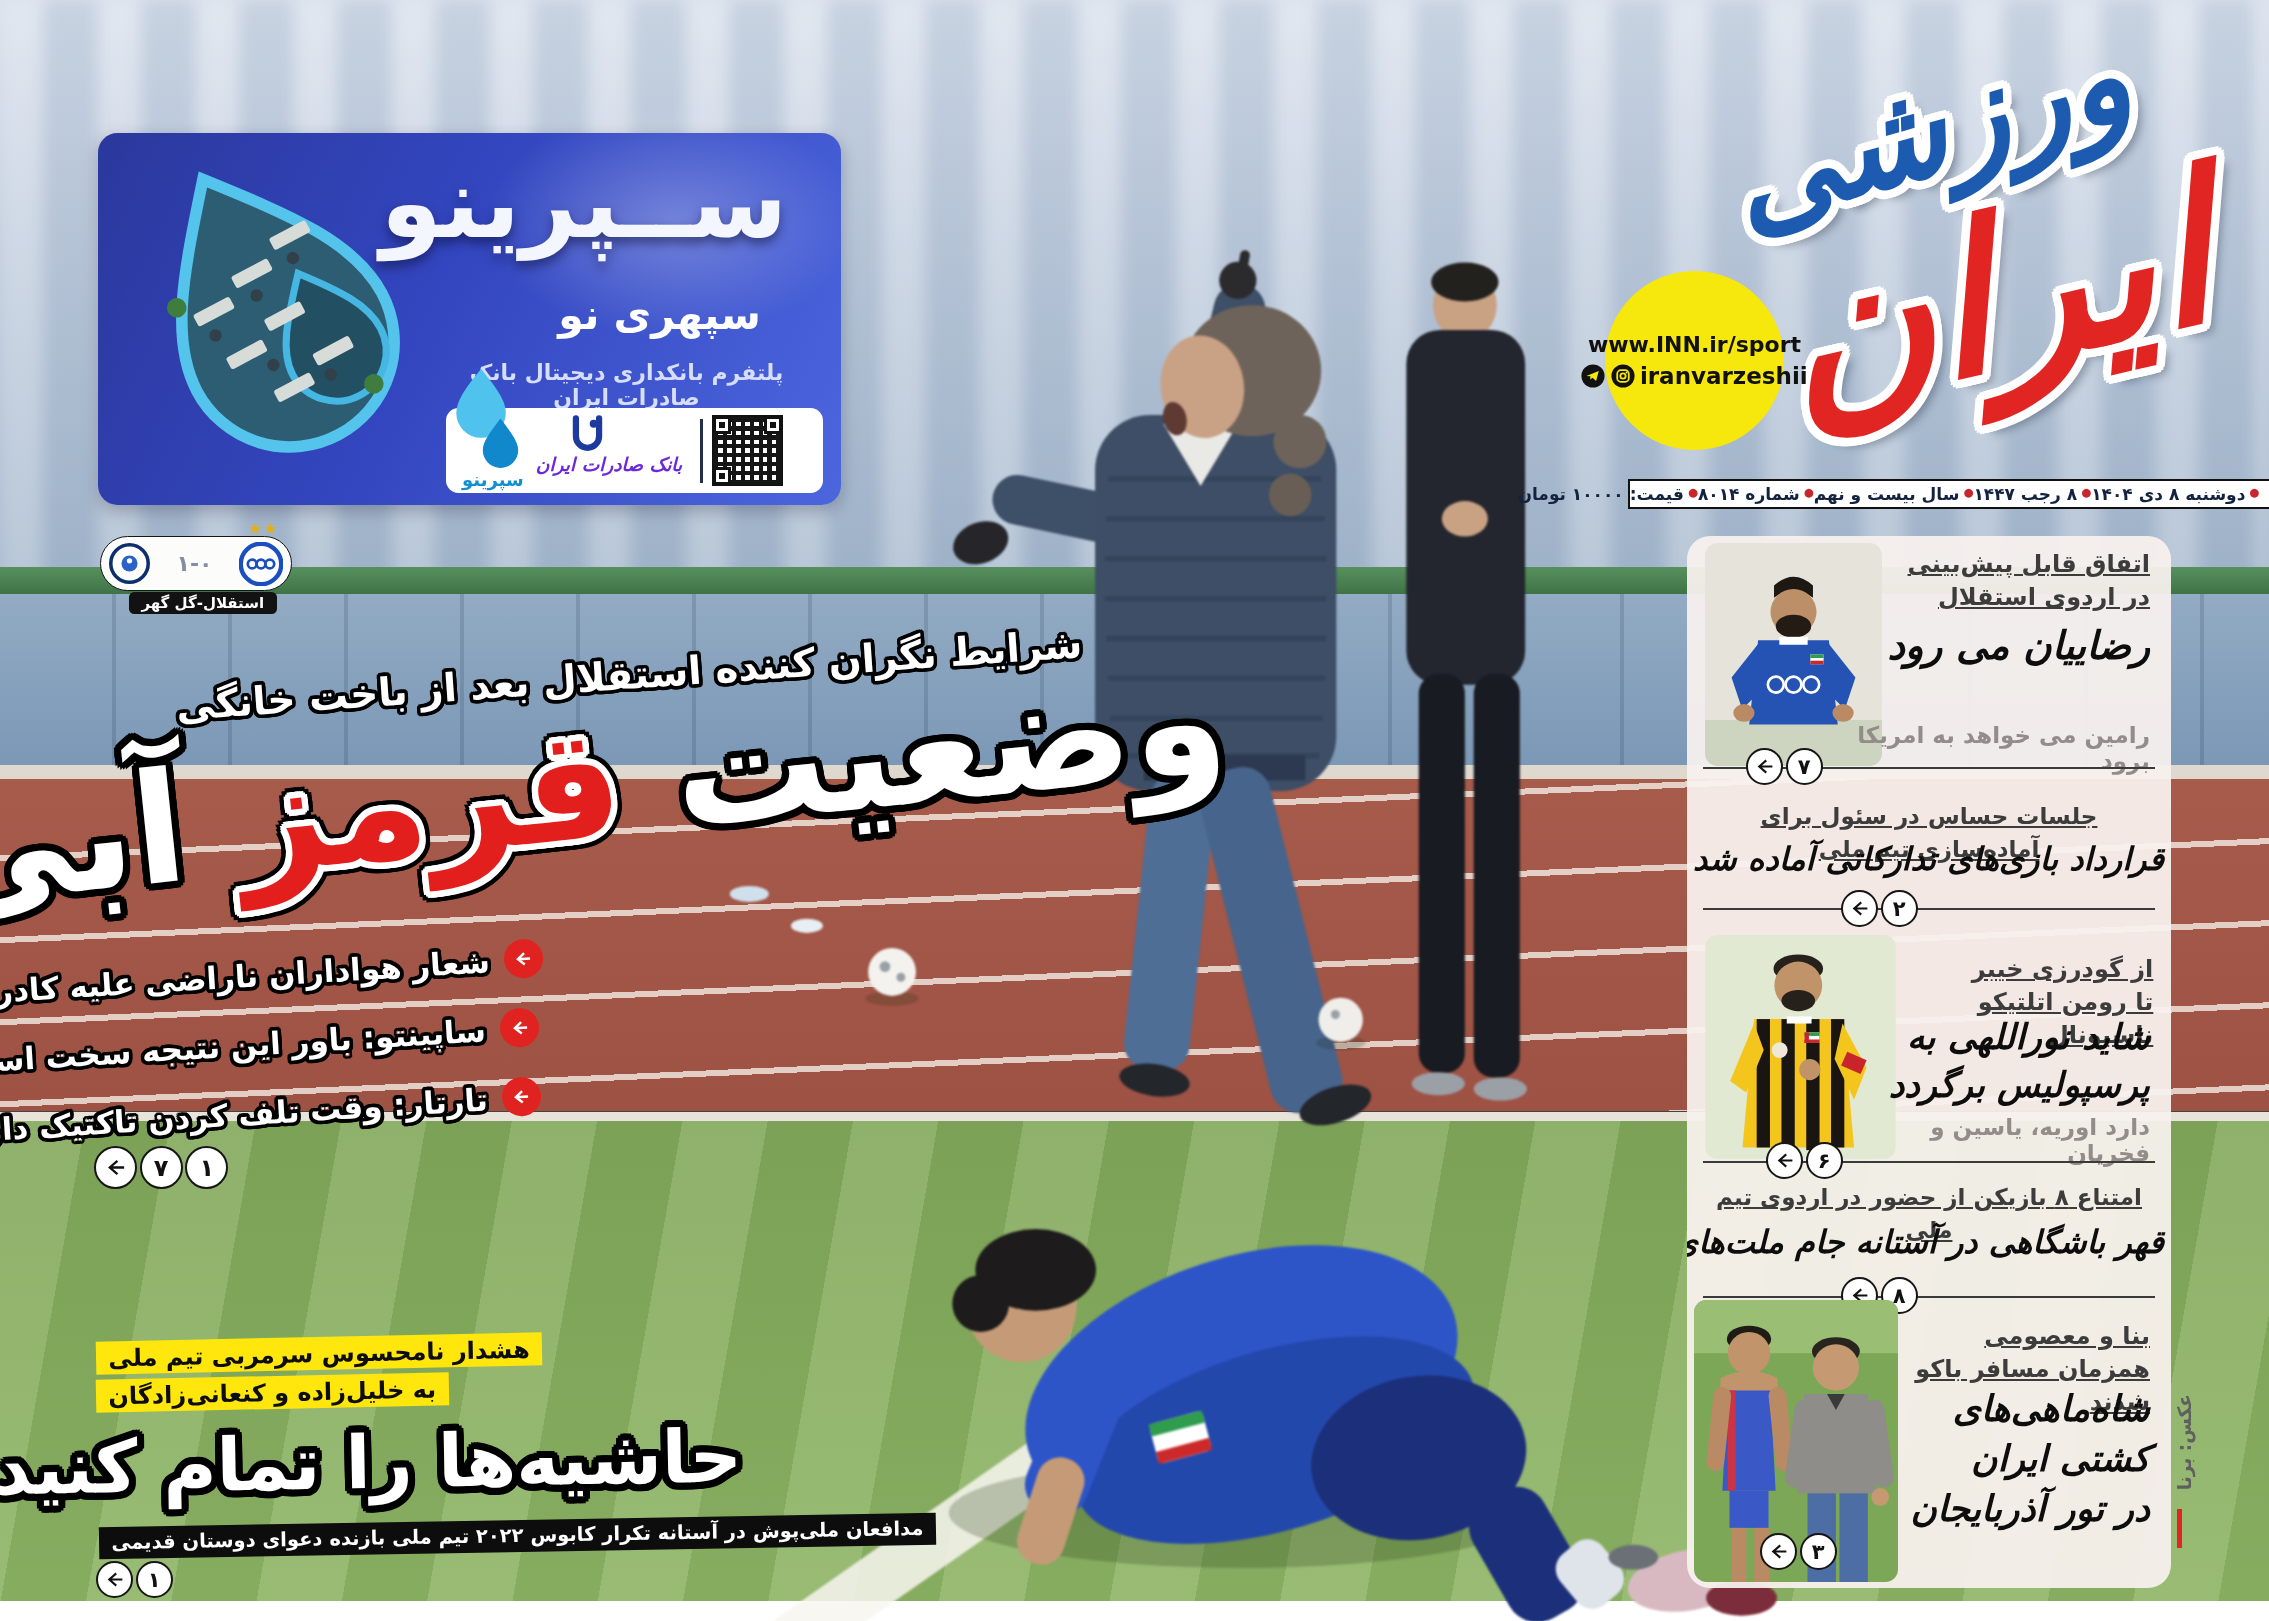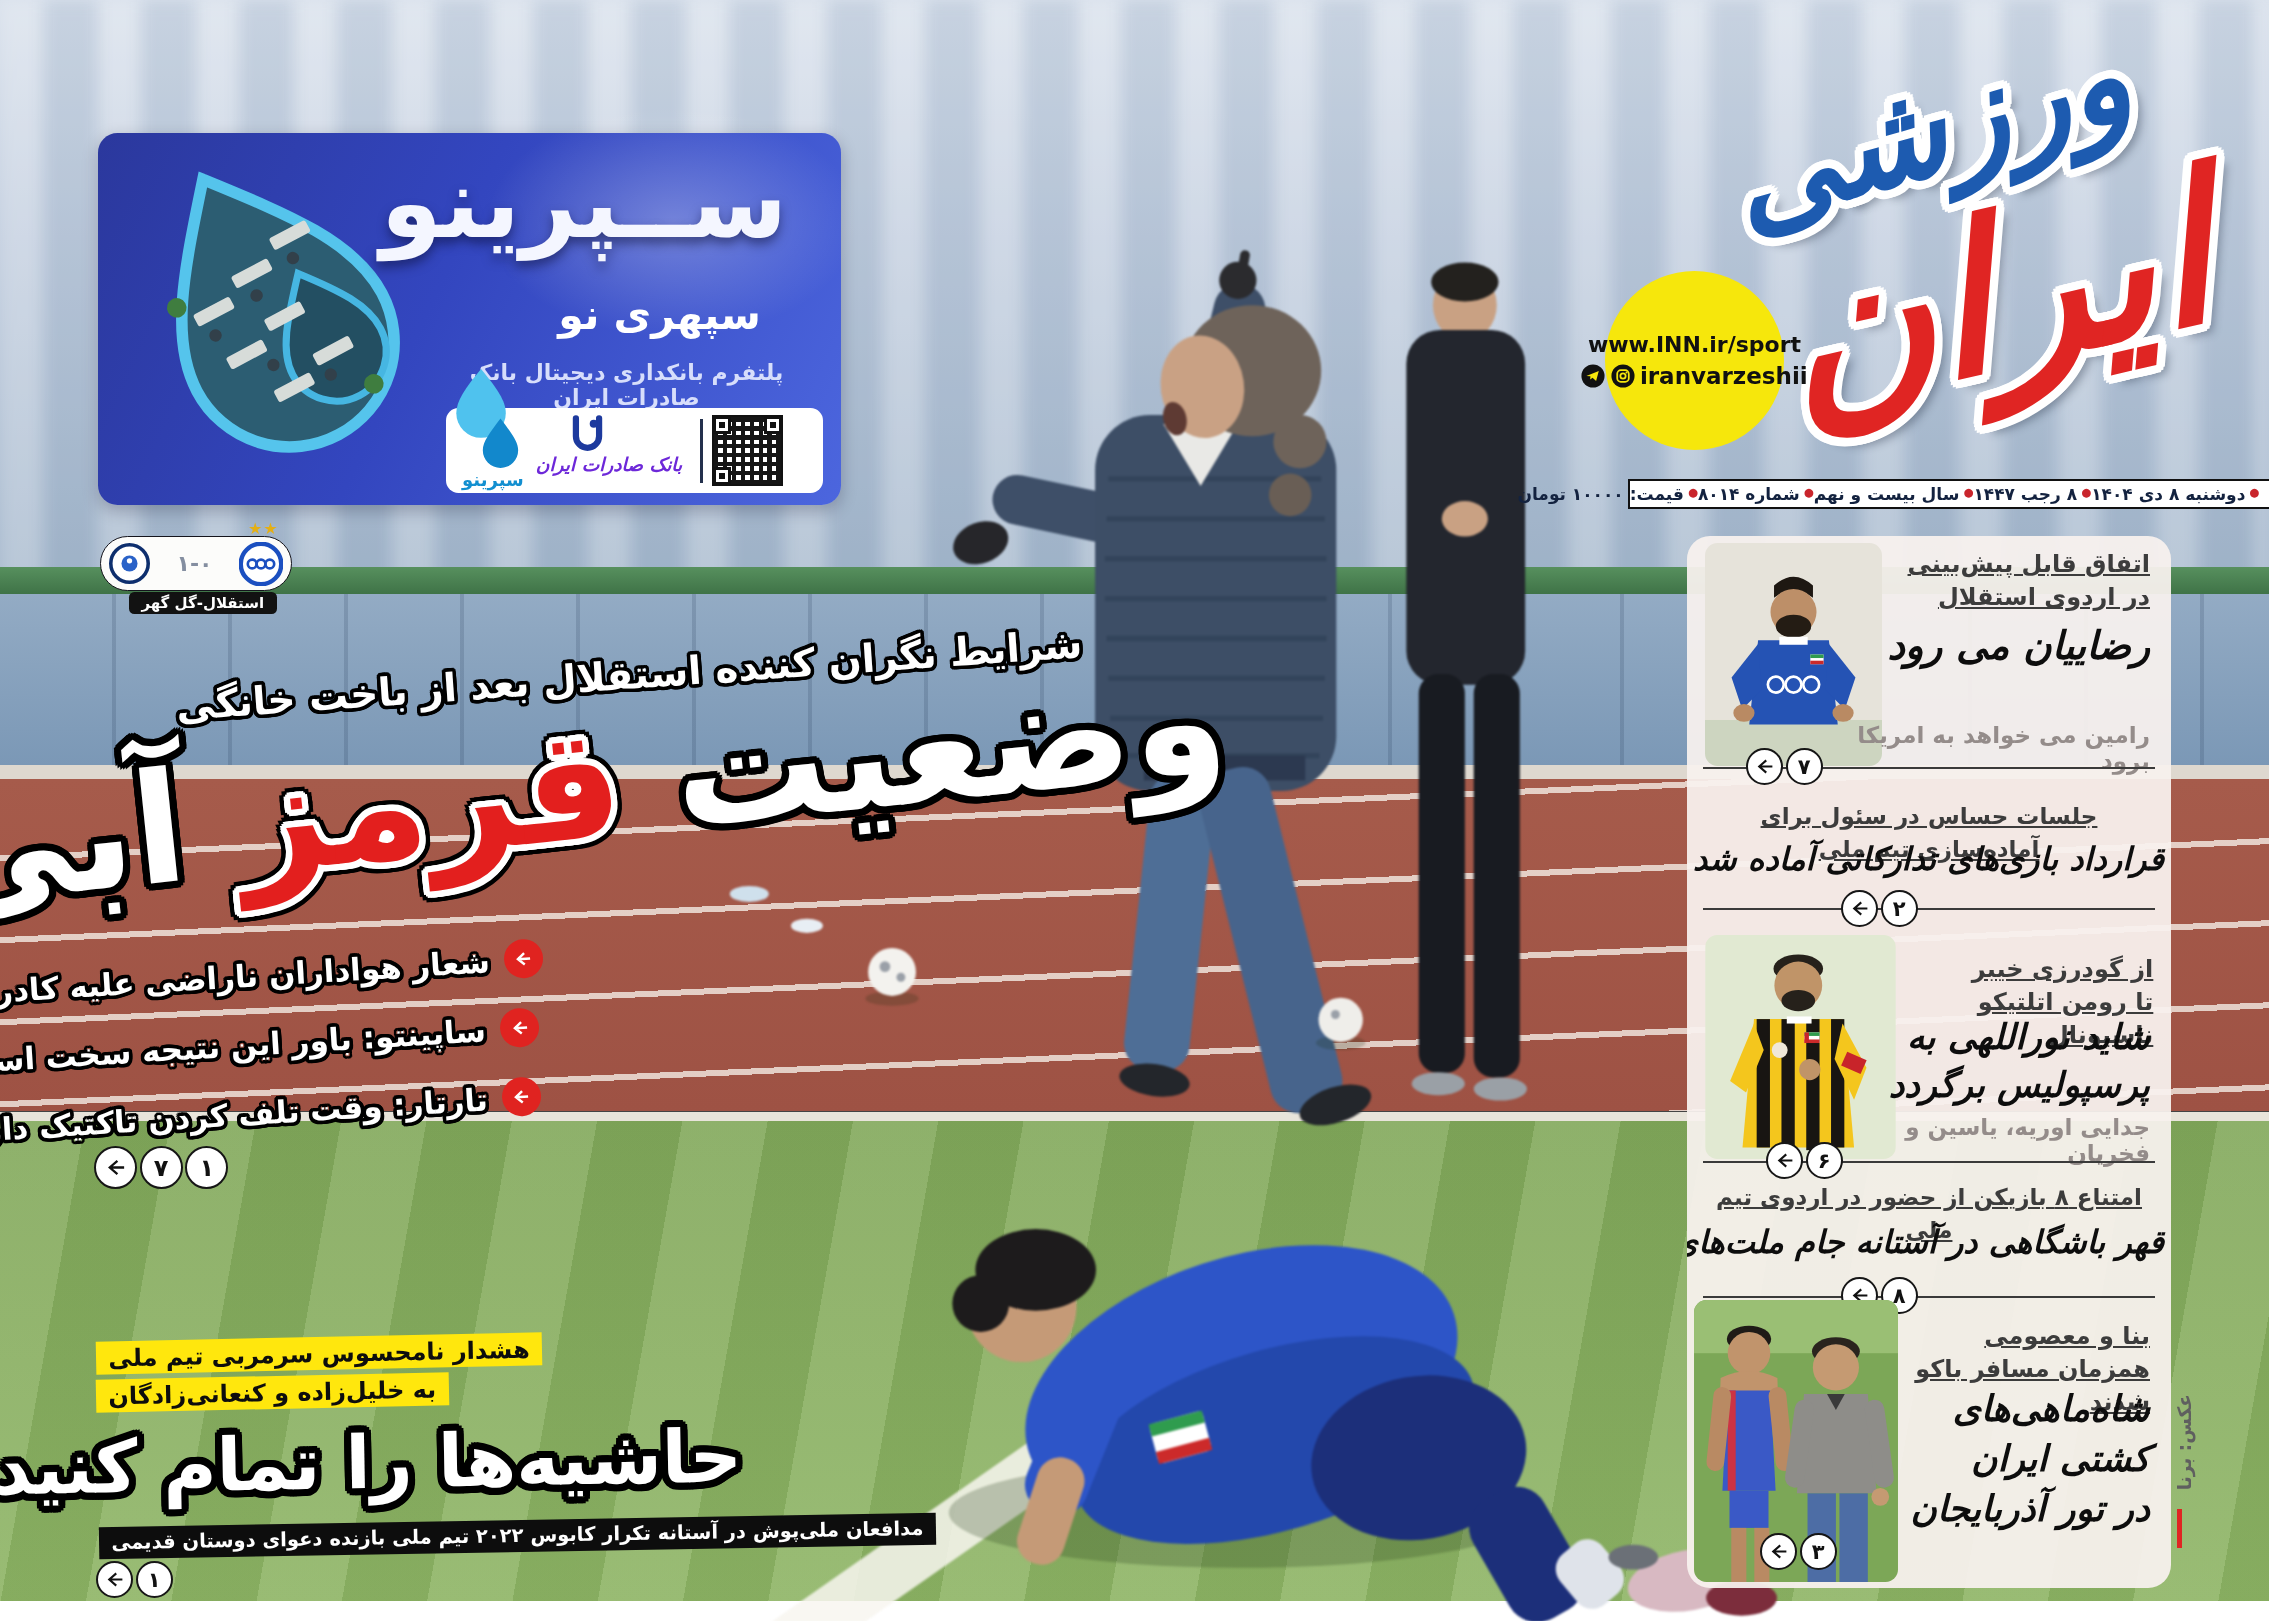--- a/index.html
+++ b/index.html
@@ -380,21 +380,21 @@
         </svg>
       </div>
       <div class="sb-kick" style="right:17.7px;top:417px;width:275px">
         <div>از گودرزی خیبر</div>
         <div>تا رومن اتلتیکو ناسیونال</div>
       </div>
       <div class="sb-head" style="right:21px;top:477px;width:266px;font-size:35px;line-height:48px">
         <div>شاید نوراللهی به</div>
         <div>پرسپولیس برگردد</div>
       </div>
-      <div class="sb-sub" style="right:21px;top:578px;width:284px">جدایی اوریه، یاسین و فخریان</div>
+      <div class="sb-sub" style="right:21px;top:578px;width:284px">دارد اوریه، یاسین و فخریان</div>
       <div class="sdiv" style="top:625px"></div>
       <div class="pgpair" style="left:79px;top:606px">
         <div class="pg">
             <svg width="21" height="21" viewBox="0 0 24 24">
               <path d="M14 5 L6 12 L14 19 M6 12 H21" stroke="#111" stroke-width="2.4" fill="none"></path>
             </svg>
           </div>
         <div class="pg">۶</div>
       </div>
     </div>

